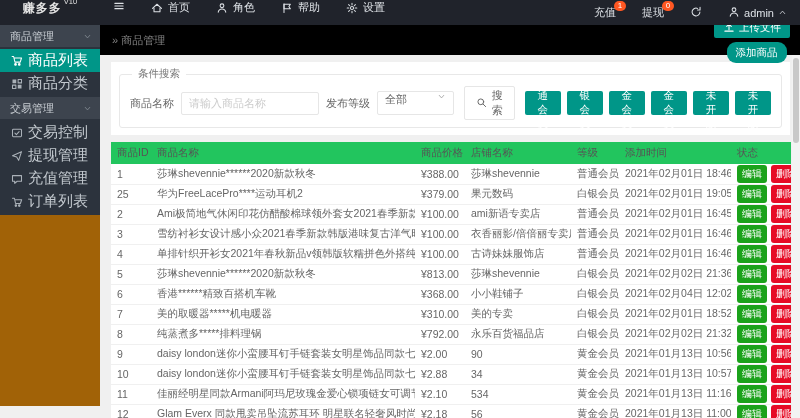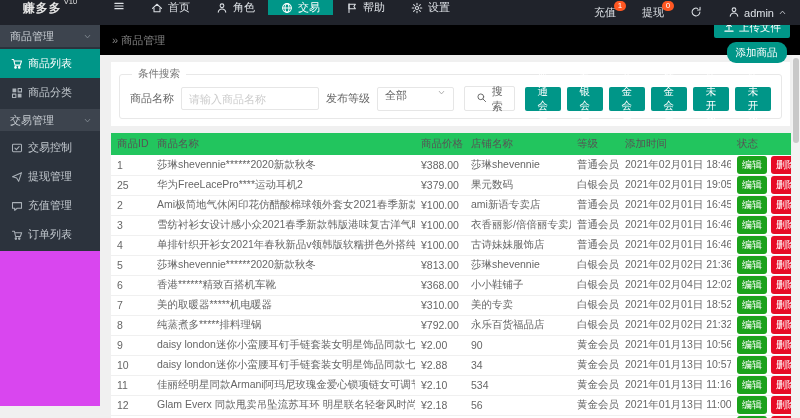--- a/index.html
+++ b/index.html
@@ -11,25 +11,25 @@
   .logo { width:100px; display:flex; justify-content:center; color:#e5e5e5; font-weight:bold; font-size:12px; letter-spacing:1px; }
   .logo .ver { font-size:7.5px; font-weight:normal; margin-left:2px; transform:translateY(-3px); letter-spacing:0; }
   .nav-item { display:flex; align-items:center; gap:5px; padding:0 13px; cursor:pointer; font-size:11px; }
   .nav-item.active { background:#009688; color:#fff; }
   .nav-item .icon { display:flex; }
   .topbar-right { margin-left:auto; display:flex; align-items:stretch; }
   .tr-item { position:relative; padding:0 13px; display:flex; align-items:center; gap:4px; cursor:pointer; }
   .badge { position:absolute; top:1px; right:3px; background:#ff5722; color:#fff; font-size:8px; line-height:10px; min-width:12px; padding:0 2px; border-radius:6px; text-align:center; }
 
   
-  .sidebar { position:absolute; top:25px; left:0; width:100px; bottom:12px; background:#d946ef; }
+  .sidebar { position:absolute; top:25px; left:0; width:100px; bottom:12px; background:#a16207; }
   .side-group-hd { height:22px; display:flex; align-items:center; padding:0 8px 0 10px; color:#c8cdd3; font-size:11px; background:#3d444e; cursor:pointer; }
   .side-group-hd .chev { margin-left:auto; display:flex; color:#8a9199; }
   .side-items { background:#2c333d; padding:2px 0; }
-  .side-item { height:29px; display:flex; align-items:center; gap:5px; padding:0 6px 0 11px; color:#c3c9cf; font-size:11px; cursor:pointer; white-space:nowrap; }
+  .side-item { height:23px; display:flex; align-items:center; gap:5px; padding:0 6px 0 11px; color:#c3c9cf; font-size:15px; cursor:pointer; white-space:nowrap; }
   .side-item .icon { display:flex; color:#aab1b8; }
   .side-item.active { background:#009688; color:#fff; }
   .side-item.active .icon { color:#fff; }
 
   
   .main { position:absolute; top:25px; left:100px; right:0; bottom:0; background:#f0f0f0; overflow:hidden; }
   .crumb-bar { height:30px; background:#000000; display:flex; align-items:center; padding:0 10px 0 12px; }
   .crumb { font-size:11px; color:#808080; }
   .crumb-buttons { margin-left:auto; display:flex; align-items:center; gap:4px;flex-direction:column; }
   .btn-teal { background:#009688; color:#fff; border:none; font-size:10.5px; height:21px; padding:0 9px; border-radius:2px; display:flex; align-items:center; gap:4px; cursor:pointer; font-family:inherit; }
@@ -37,21 +37,21 @@
 
   .search-card { margin:7px 10px 7px 11px; background:#fff; padding:5px 8px 7px; }
   .search-card fieldset { border:1px solid #e8e8e8; border-radius:3px; padding:5px 10px 7px; }
   .search-card legend { font-size:10.5px; color:#777; padding:0 6px; margin-left:2px; }
   .search-row { display:flex; align-items:center; gap:7px; }
   .lbl { font-size:11px; color:#666; white-space:nowrap; }
   .inp { width:138px; height:23px; border:1px solid #e6e6e6; border-radius:2px; font-size:11px; padding:0 7px; color:#666; font-family:inherit; outline:none; }
   .inp::placeholder { color:#ccc; }
   .sel { width:112px; height:24px; border:1px solid #e6e6e6; border-radius:2px; font-size:11px; color:#666; display:flex; align-items:flex-start; padding:0 7px; background:#fff; cursor:pointer; }
   .sel .chev { margin-left:auto; color:#999; display:flex; }
-  .btn-search { height:25px; padding:0 11px; background:#fff; border:1px solid #e6e6e6; border-radius:2px; font-size:11px; color:#666; display:flex; align-items:center; gap:5px; cursor:pointer; margin-left:3px; font-family:inherit; }
+  .btn-search { height:34px; padding:0 11px; background:#fff; border:1px solid #e6e6e6; border-radius:2px; font-size:11px; color:#666; display:flex; align-items:center; gap:5px; cursor:pointer; margin-left:3px; font-family:inherit; }
   .filters { display:flex; gap:6px; margin-left:3px; }
   .btn-filter { height:24px; border-radius:2px; }
 
   
   .table-card { margin:0 10px 0 11px; background:#fff; }
   table { width:100%; border-collapse:collapse; table-layout:fixed; }
   thead th { background:#22c55e; font-size:10.5px; color:#555; font-weight:normal; text-align:left; height:22px; padding:0 6px; white-space:nowrap; }
   tbody td { font-size:10.5px; color:#666; height:20px; padding:0 6px; border-bottom:1px solid #f0f0f0; white-space:nowrap; overflow:hidden; }
   .btn-edit, .btn-del { color:#fff; font-size:10px; padding:2px 5px; border-radius:3px; border:none; cursor:pointer; font-family:inherit; }
   .btn-edit { background:#1ba21b; margin-right:4px; }
@@ -87,30 +87,20 @@
         <span>首页</span>
       </div>
       <div class="nav-item">
         <span class="icon">
           <svg width="12" height="12" viewBox="0 0 16 16" fill="none" stroke="currentColor" stroke-width="1.4" stroke-linecap="round" stroke-linejoin="round">
             <circle cx="8" cy="5" r="2.5"></circle>
             <path d="M3 13.5c.5-2.8 2.6-4.1 5-4.1s4.5 1.3 5 4.1"></path>
           </svg>
         </span>
         <span>角色</span>
-      </div>
-      <div class="nav-item active">
-        <span class="icon">
-          <svg width="12" height="12" viewBox="0 0 16 16" fill="none" stroke="currentColor" stroke-width="1.4" stroke-linecap="round" stroke-linejoin="round">
-            <circle cx="8" cy="8" r="5.8"></circle>
-            <ellipse cx="8" cy="8" rx="2.6" ry="5.8"></ellipse>
-            <path d="M2.2 8h11.6"></path>
-          </svg>
-        </span>
-        <span>交易</span>
       </div>
       <div class="nav-item">
         <span class="icon">
           <svg width="12" height="12" viewBox="0 0 16 16" fill="none" stroke="currentColor" stroke-width="1.4" stroke-linecap="round" stroke-linejoin="round">
             <path d="M4 14V2.5"></path>
             <path d="M4 3h8.5L10.5 6l2 3H4z"></path>
           </svg>
         </span>
         <span>帮助</span>
       </div>

